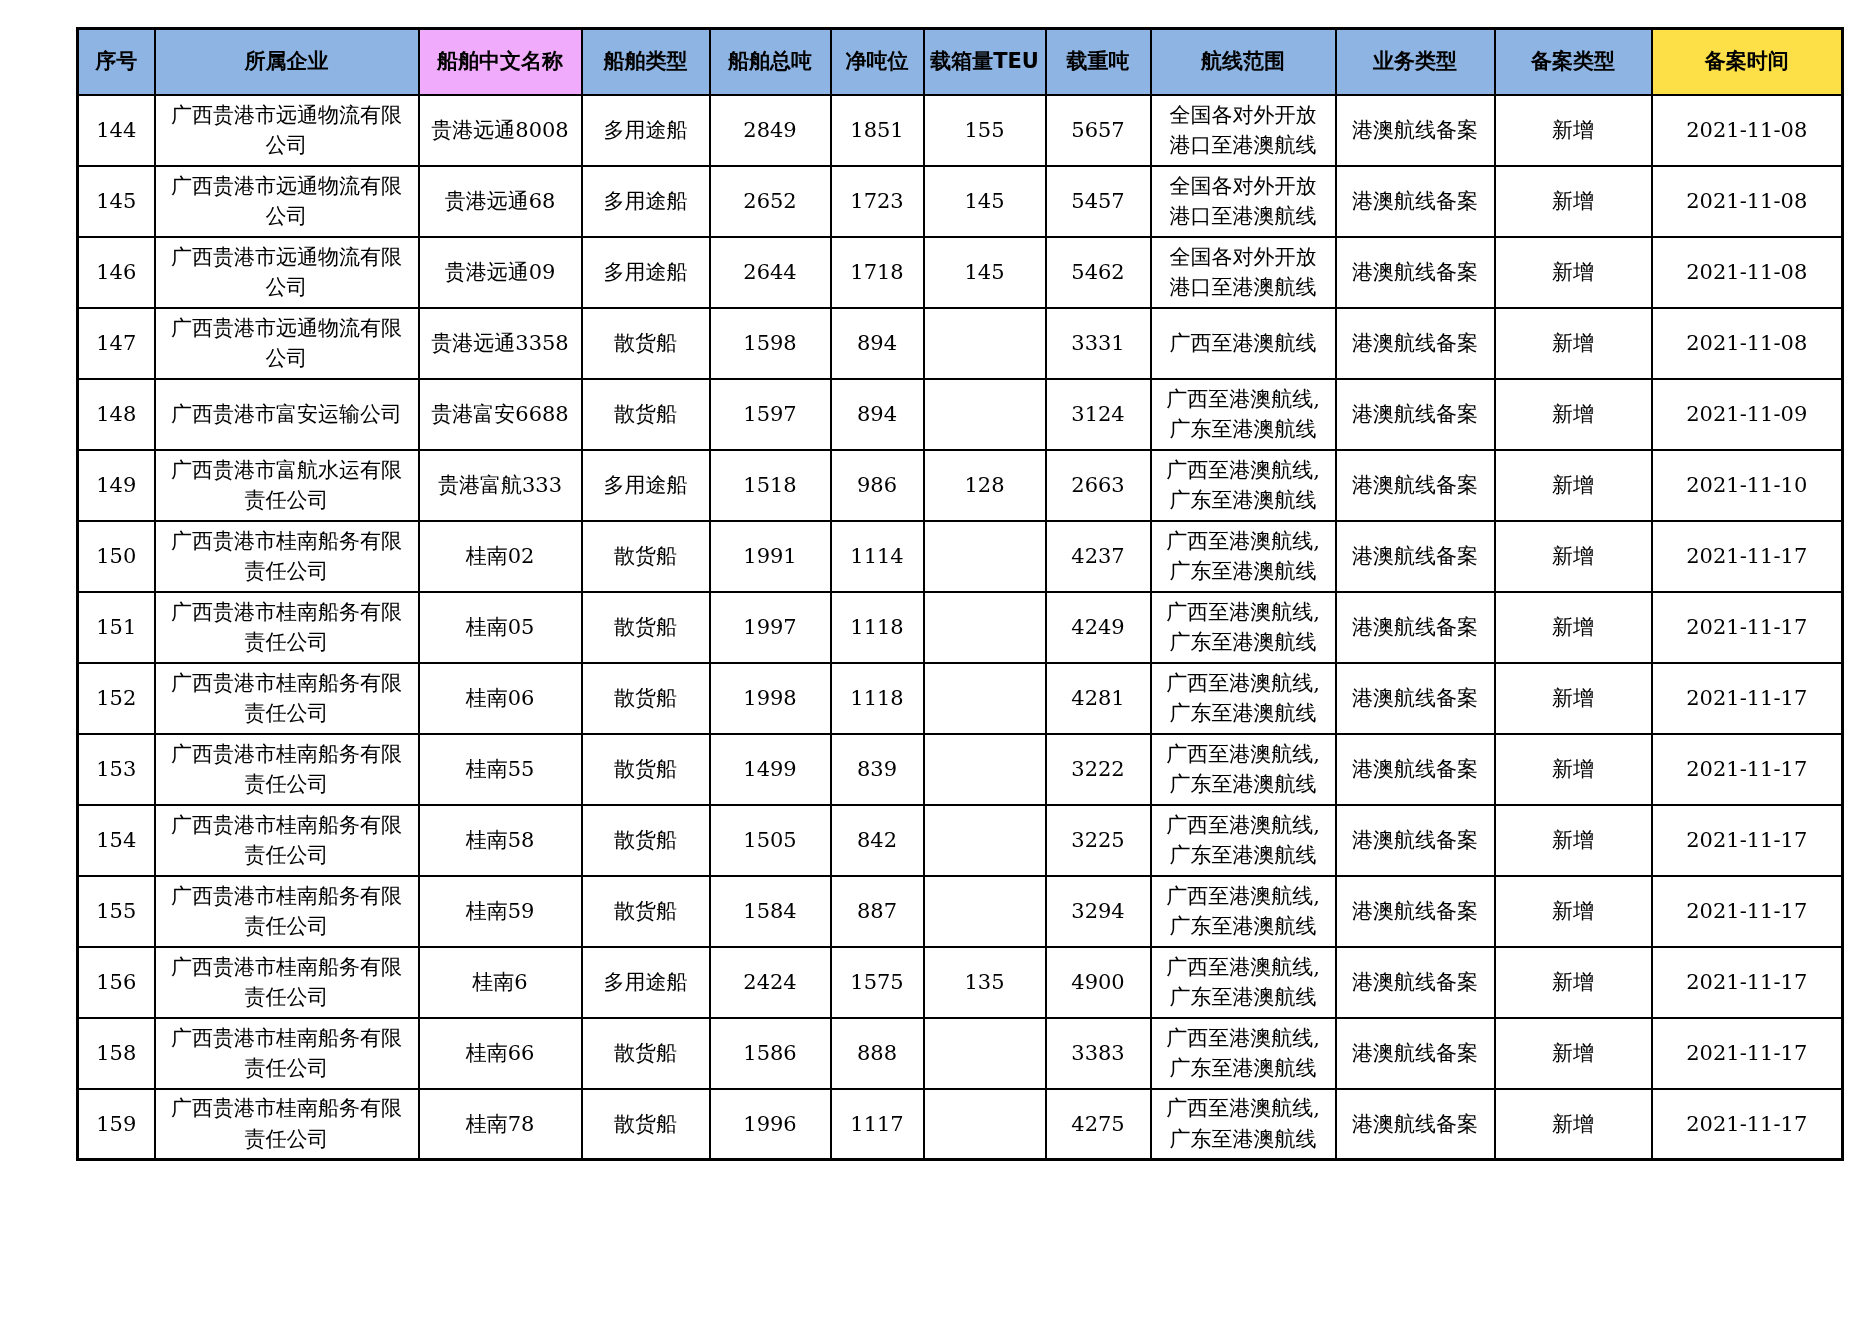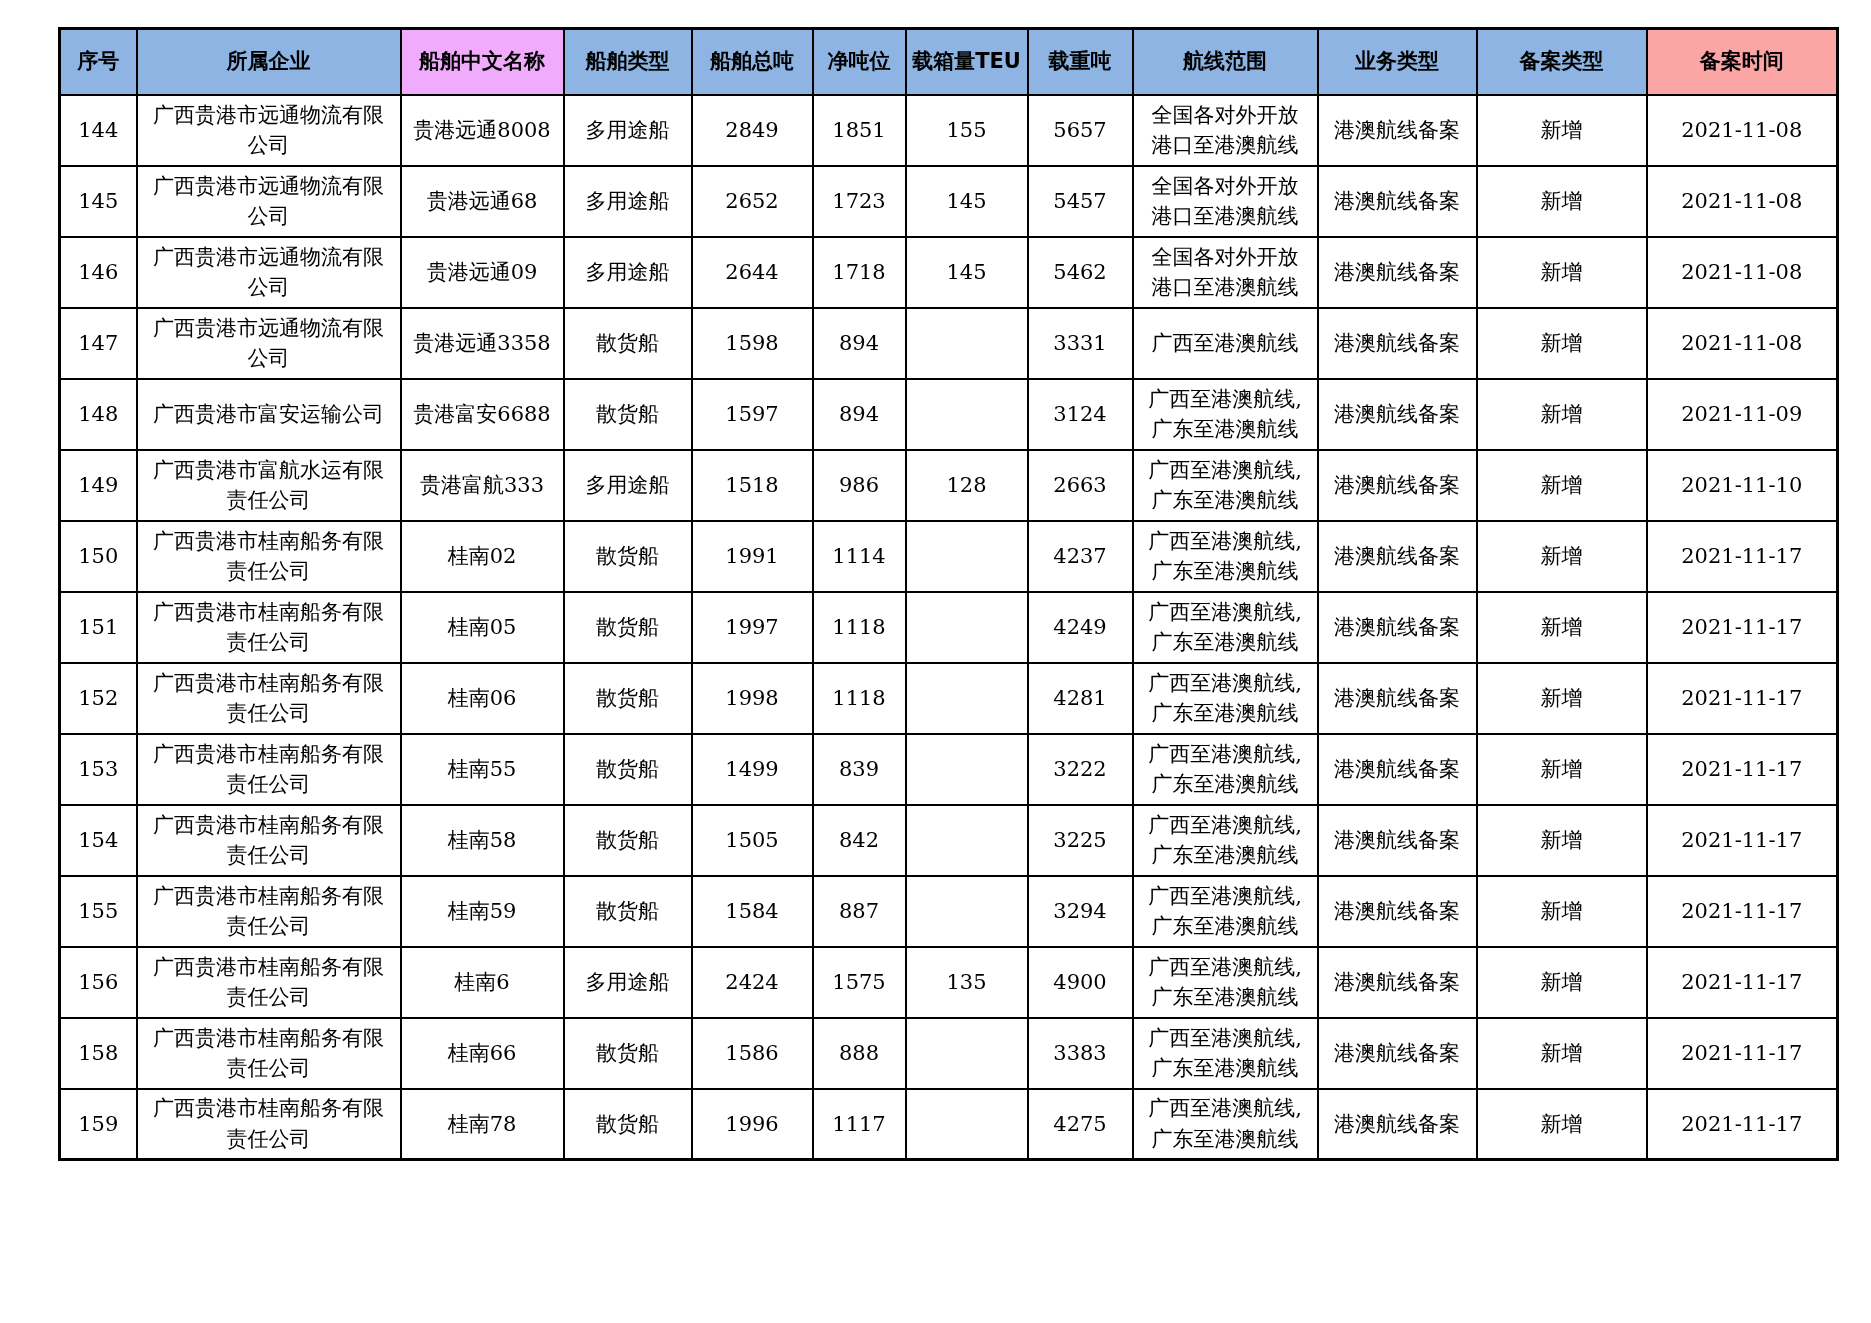--- a/index.html
+++ b/index.html
@@ -1,20 +1,20 @@
 <!DOCTYPE html>
 <html><head>
 <meta charset="utf-8">
 <style>
   html,body{margin:0;padding:0;}
   body{
     width:1871px;height:1323px;background:#ffffff;overflow:hidden;position:relative;
     font-family:"DejaVu Serif","Liberation Serif",serif;color:#000;
   }
-  .table-wrap{position:absolute;left:58px;top:27px;}
+  .table-wrap{position:absolute;left:76px;top:27px;}
   table{border-collapse:collapse;table-layout:fixed;border:3px solid #000;background:#fff;}
   th,td{
     border:2px solid #000;box-sizing:border-box;
     text-align:center;vertical-align:middle;overflow:hidden;
   }
   th{
     background:#8DB4E2;
     font-family:"DejaVu Sans","Liberation Sans",sans-serif;
     font-weight:bold;font-size:21px;height:66px;padding:2px 4px;line-height:1.3;
   }
@@ -23,42 +23,42 @@
   .col-0{width:77px;}
   .col-1{width:264px;}
   .col-2{width:163px;}
   .col-3{width:128px;}
   .col-4{width:121px;}
   .col-5{width:93px;}
   .col-6{width:122px;}
   .col-7{width:105px;}
   .col-8{width:185px;}
   .col-9{width:159px;}
-  .col-10{width:170px;margin-left:48px;}
+  .col-10{width:157px;margin-left:48px;}
   .col-11{width:191px;}
 </style>
 </head>
 <body>
 
 <div class="table-wrap">
   <table>
     <thead>
       <tr>
           <th class="col-0" style="background: rgb(141, 180, 226);">序号</th>
           <th class="col-1" style="background: rgb(141, 180, 226);">所属企业</th>
           <th class="col-2" style="background: #f0abfc;">船舶中文名称</th>
           <th class="col-3" style="background: rgb(141, 180, 226);">船舶类型</th>
           <th class="col-4" style="background: rgb(141, 180, 226);">船舶总吨</th>
           <th class="col-5" style="background: rgb(141, 180, 226);">净吨位</th>
           <th class="col-6" style="background: rgb(141, 180, 226);">载箱量TEU</th>
           <th class="col-7" style="background: rgb(141, 180, 226);">载重吨</th>
           <th class="col-8" style="background: rgb(141, 180, 226);">航线范围</th>
           <th class="col-9" style="background: rgb(141, 180, 226);">业务类型</th>
           <th class="col-10" style="background: rgb(141, 180, 226);">备案类型</th>
-          <th class="col-11" style="background: #fca5a5;">备案时间</th>
+          <th class="col-11" style="background: #fde047;">备案时间</th>
         </tr>
     </thead>
     <tbody>
         <tr>
           <td class="col-0">144</td>
           <td class="col-1">广西贵港市远通物流有限公司</td>
           <td class="col-2">贵港远通8008</td>
           <td class="col-3">多用途船</td>
           <td class="col-4">2849</td>
           <td class="col-5">1851</td>

